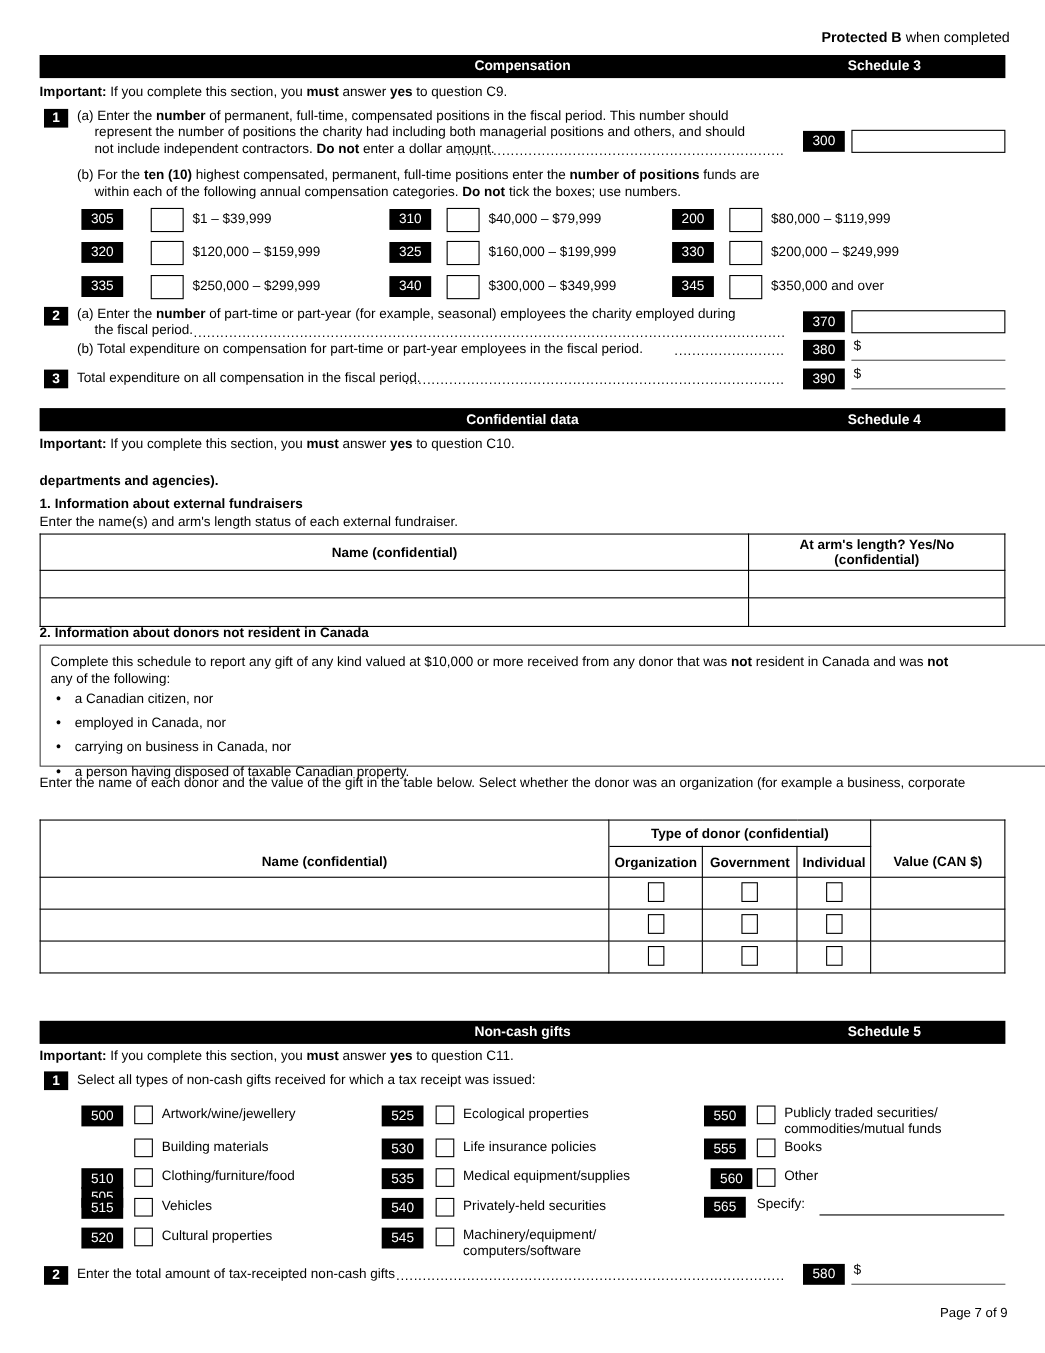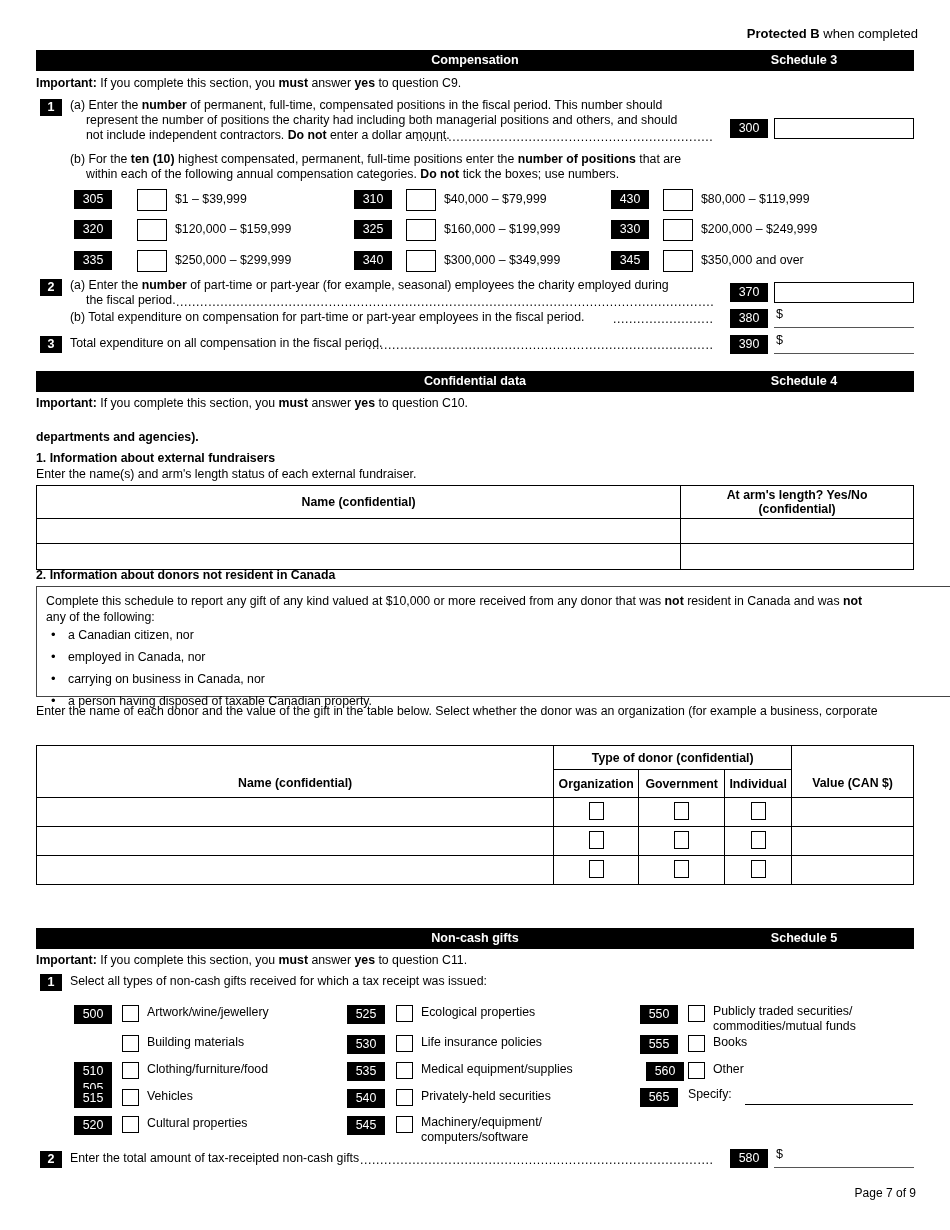--- a/index.html
+++ b/index.html
@@ -173,35 +173,35 @@
   <div class="t" style="left:86px; top:113px;">represent the number of positions the charity had including both managerial positions and others, and should</div>
   <div class="t" style="left:86px; top:128px;">
     <span>not include independent contractors. </span><b>Do not</b><span> enter a dollar amount.</span>
   </div>
   <div class="leader" style="left:416px; top:130px; width:297px;">................................................................................</div>
 
   <div class="code" style="left:730px; top:119px;">300</div>
   <div class="inbox" style="left:774px; top:118px; width:140px;"></div>
 
   <div class="t" style="left:70px; top:152px;">
-    <span>(b) For the </span><b>ten (10)</b><span> highest compensated, permanent, full-time positions enter the </span><b>number of positions</b><span> that are</span>
+    <span>(b) For the </span><b>ten (10)</b><span> highest compensated, permanent, full-time positions enter the </span><b>number of positions</b><span> funds are</span>
   </div>
   <div class="t" style="left:86px; top:167px;">
     <span>within each of the following annual compensation categories. </span><b>Do not</b><span> tick the boxes; use numbers.</span>
   </div>
 
   <div class="code" style="left:74px; top:190px;">305</div>
   <div class="inbox" style="left:137px; top:189px; width:30px; height:22px;"></div>
   <div class="lbl" style="left:175px; top:192px;">$1 – $39,999</div>
 
   <div class="code" style="left:354px; top:190px;">310</div>
   <div class="inbox" style="left:406px; top:189px; width:30px; height:22px;"></div>
   <div class="lbl" style="left:444px; top:192px;">$40,000 – $79,999</div>
 
-  <div class="code" style="left:611px; top:190px;">430</div>
+  <div class="code" style="left:611px; top:190px;">200</div>
   <div class="inbox" style="left:663px; top:189px; width:30px; height:22px;"></div>
   <div class="lbl" style="left:701px; top:192px;">$80,000 – $119,999</div>
 
   <div class="code" style="left:74px; top:220px;">320</div>
   <div class="inbox" style="left:137px; top:219px; width:30px; height:22px;"></div>
   <div class="lbl" style="left:175px; top:222px;">$120,000 – $159,999</div>
 
   <div class="code" style="left:354px; top:220px;">325</div>
   <div class="inbox" style="left:406px; top:219px; width:30px; height:22px;"></div>
   <div class="lbl" style="left:444px; top:222px;">$160,000 – $199,999</div>

